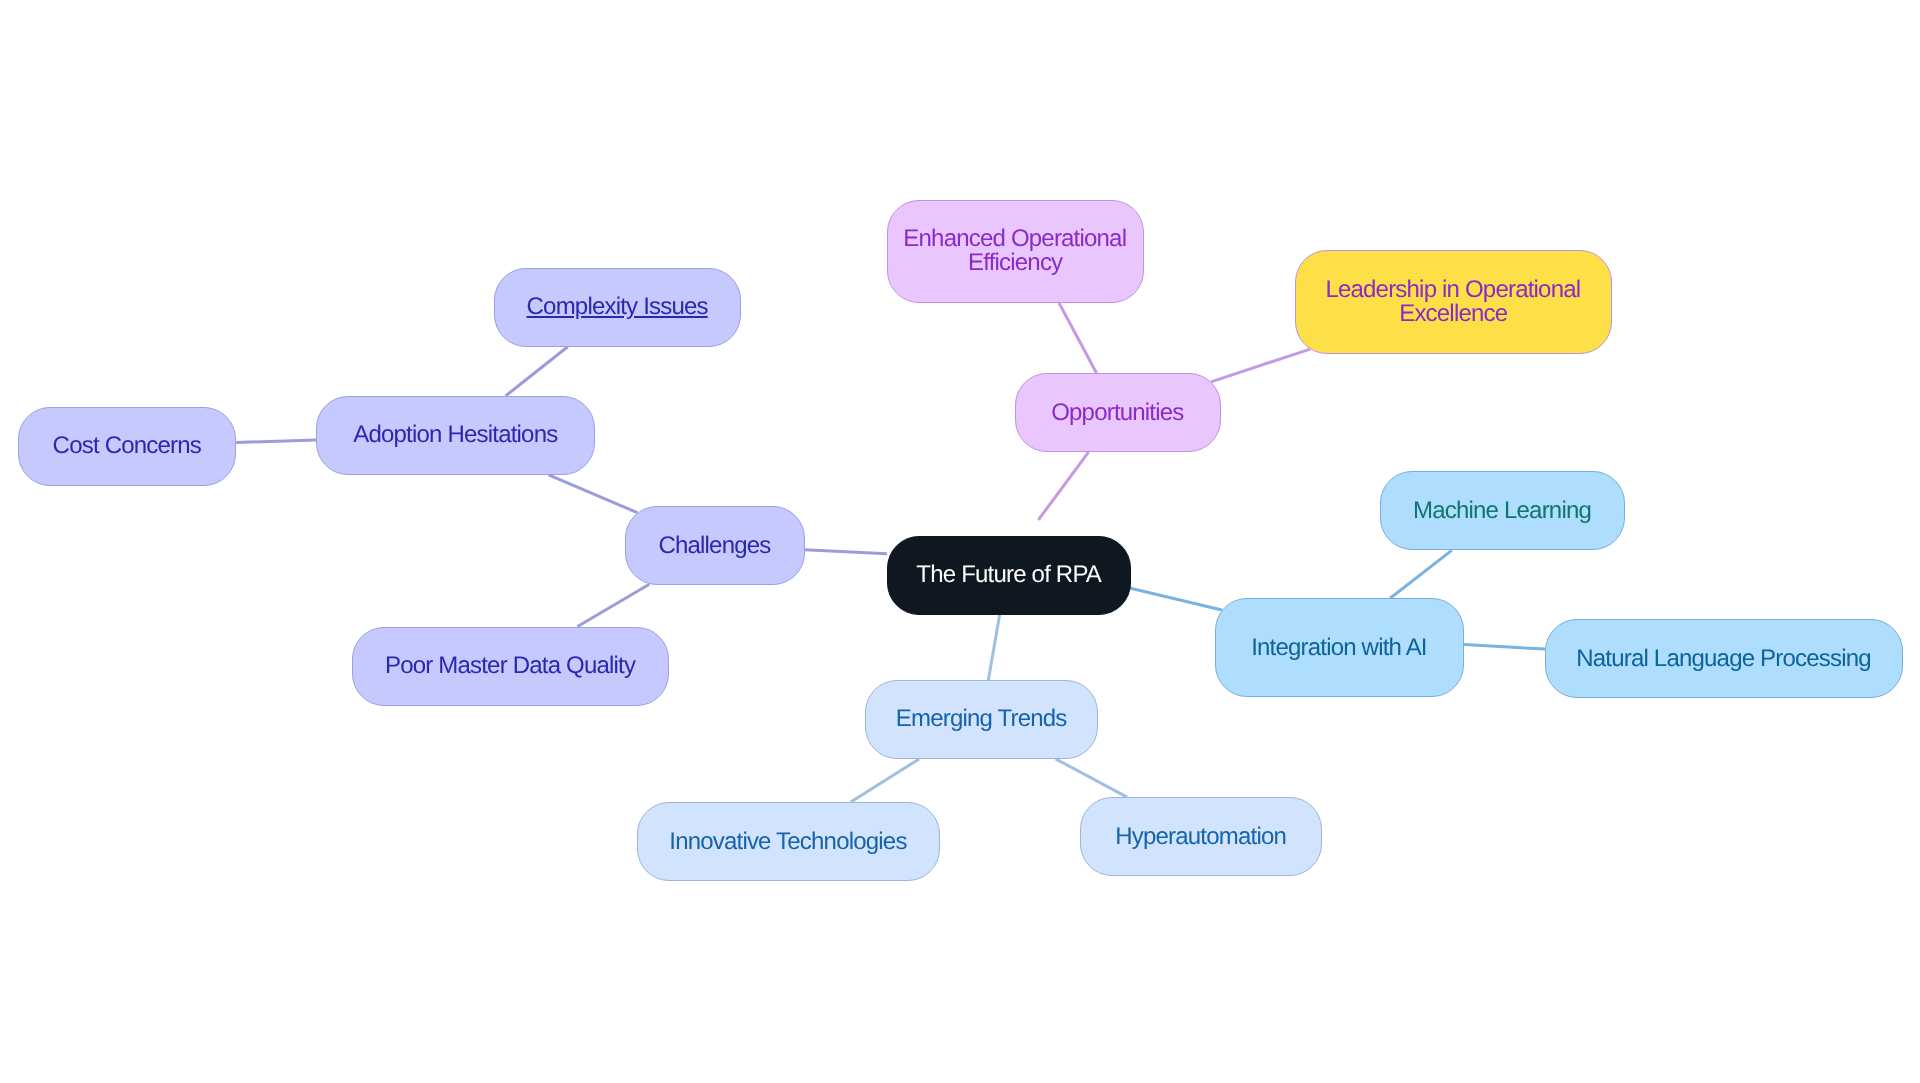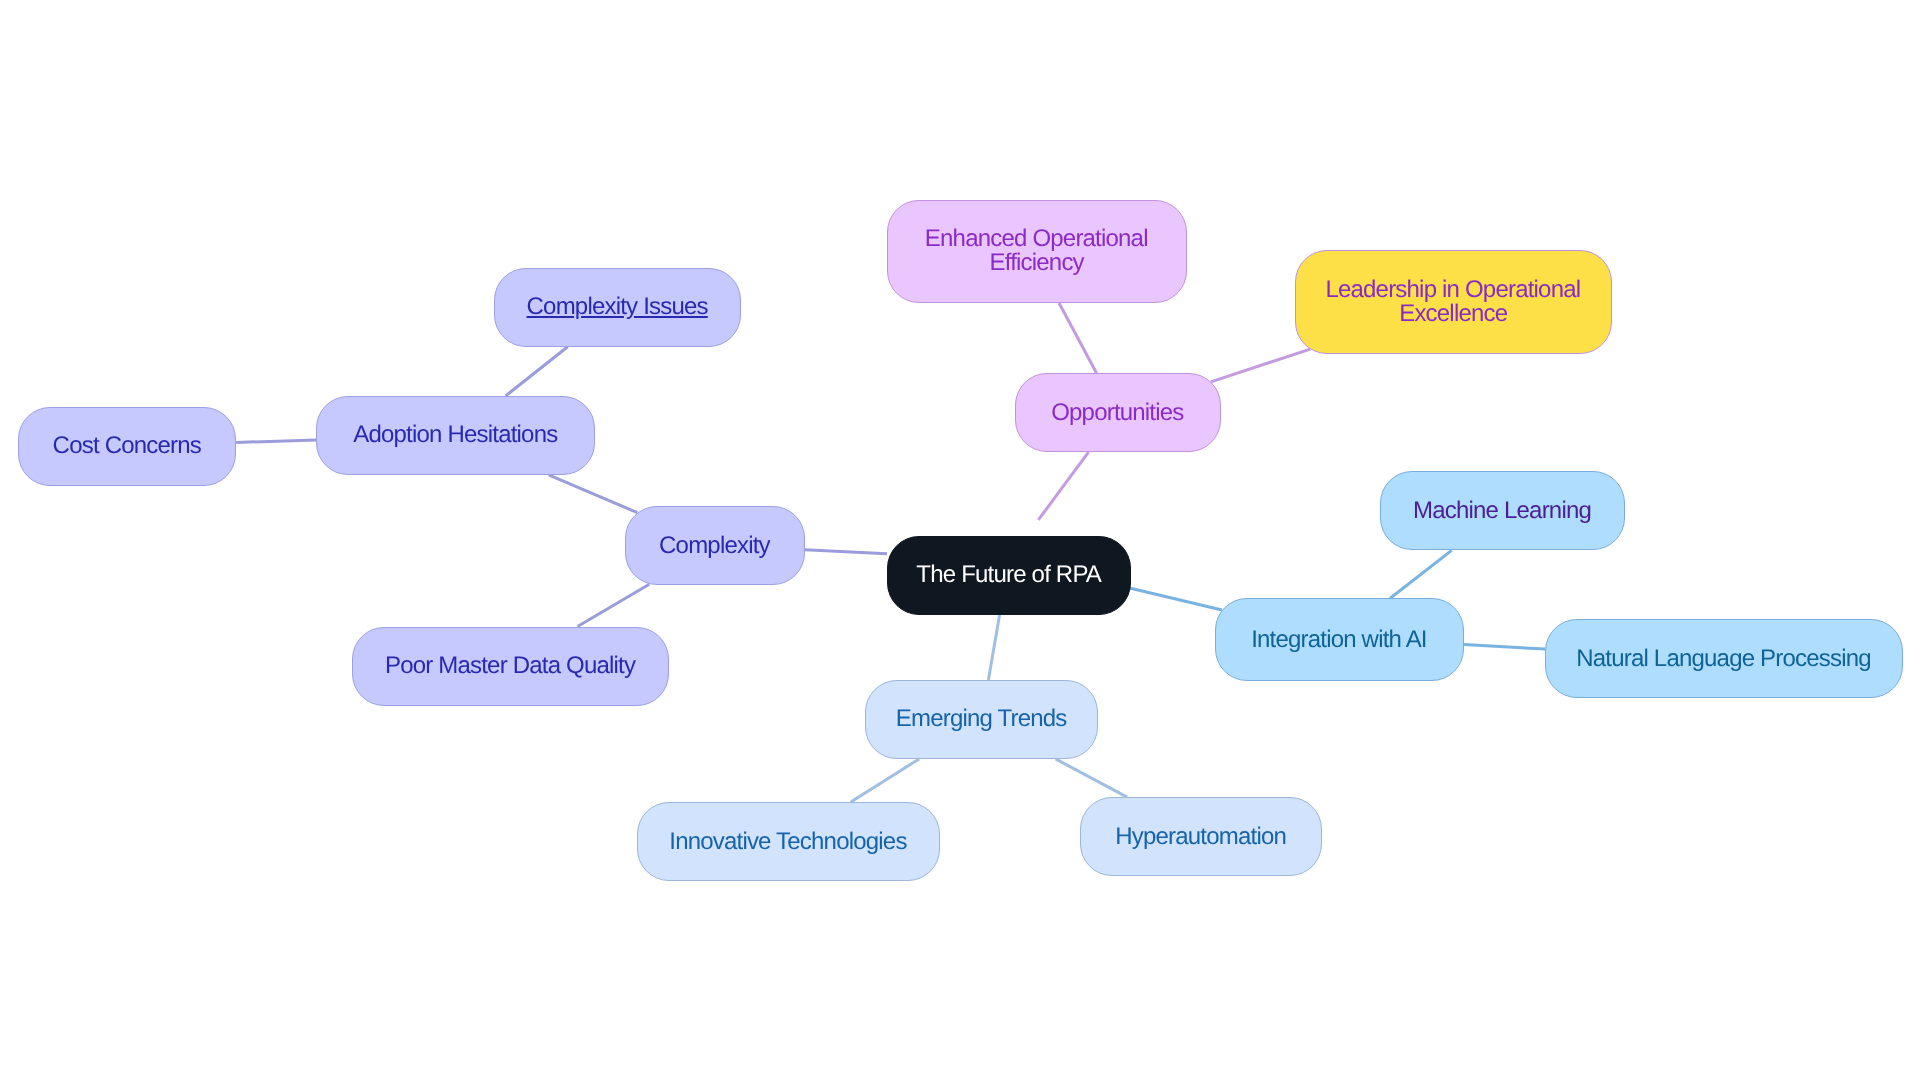--- a/index.html
+++ b/index.html
@@ -30,55 +30,55 @@
     <line x1="1124.300780474515" y1="586.7481943654867" x2="1221.925775320915" y2="609.9239690693709" stroke="#78b3e2" stroke-width="3" stroke-linecap="butt"></line>
     <line x1="1390.1179275019697" y1="598.3000000000002" x2="1451.68207249803" y2="550.3999999999997" stroke="#78b3e2" stroke-width="3" stroke-linecap="butt"></line>
     <line x1="1464.0999999999997" y1="644.6116224648986" x2="1545.1799933245334" y2="649.0387671862069" stroke="#78b3e2" stroke-width="3" stroke-linecap="butt"></line>
   </svg>
 
   <div id="nodelayer">
     <div class="node" style="left: 887px; top: 519.9px; width: 244.2px; height: 79px; background: rgb(15, 23, 32); border: 1.5px solid rgb(15, 23, 32); border-radius: 32px; color: rgb(255, 255, 255); font-size: 24px; margin-top: 16px;">
         <span>The Future of RPA</span>
       </div>
     <div class="node" style="left: 624.7px; top: 506.1px; width: 180.3px; height: 79px; background: rgb(198, 201, 253); border: 1.5px solid rgb(155, 160, 227); border-radius: 32px; color: rgb(41, 41, 176); font-size: 24px;">
-        <span>Complexity</span>
+        <span>Challenges</span>
       </div>
     <div class="node" style="left: 316.4px; top: 395.9px; width: 278.7px; height: 79px; background: rgb(198, 201, 253); border: 1.5px solid rgb(155, 160, 227); border-radius: 32px; color: rgb(41, 41, 176); font-size: 24px;">
         <span>Adoption Hesitations</span>
       </div>
     <div class="node" style="left: 18.2px; top: 406.5px; width: 218px; height: 79px; background: rgb(198, 201, 253); border: 1.5px solid rgb(155, 160, 227); border-radius: 32px; color: rgb(41, 41, 176); font-size: 24px;">
         <span>Cost Concerns</span>
       </div>
     <div class="node" style="left: 493.7px; top: 267.7px; width: 247.7px; height: 79px; background: rgb(198, 201, 253); border: 1.5px solid rgb(155, 160, 227); border-radius: 32px; color: rgb(41, 41, 176); font-size: 24px; text-decoration: underline;">
         <span>Complexity Issues</span>
       </div>
     <div class="node" style="left: 351.8px; top: 626.5px; width: 317.3px; height: 79px; background: rgb(198, 201, 253); border: 1.5px solid rgb(155, 160, 227); border-radius: 32px; color: rgb(41, 41, 176); font-size: 24px;">
         <span>Poor Master Data Quality</span>
       </div>
     <div class="node" style="left: 1014.5px; top: 373.2px; width: 206.5px; height: 79px; background: rgb(233, 198, 253); border: 1.5px solid rgb(194, 145, 222); border-radius: 32px; color: rgb(139, 43, 199); font-size: 24px;">
         <span>Opportunities</span>
       </div>
-    <div class="node" style="left: 886.7px; top: 199.5px; width: 300px; height: 103.5px; background: rgb(233, 198, 253); border: 1.5px solid rgb(194, 145, 222); border-radius: 32px; color: rgb(139, 43, 199); font-size: 24px;">
+    <div class="node" style="left: 886.7px; top: 199.5px; width: 257px; height: 103.5px; background: rgb(233, 198, 253); border: 1.5px solid rgb(194, 145, 222); border-radius: 32px; color: rgb(139, 43, 199); font-size: 24px;">
         <span>Enhanced Operational Efficiency</span>
       </div>
     <div class="node" style="left: 1294.5px; top: 250px; width: 317.5px; height: 103.5px; background: #fde047; border: 1.5px solid rgb(194, 145, 222); border-radius: 32px; color: rgb(139, 43, 199); font-size: 24px;">
         <span>Leadership in Operational Excellence</span>
       </div>
     <div class="node" style="left: 864.8px; top: 679.9px; width: 233.6px; height: 79px; background: rgb(210, 228, 253); border: 1.5px solid rgb(156, 181, 216); border-radius: 32px; color: rgb(22, 99, 170); font-size: 24px;">
         <span>Emerging Trends</span>
       </div>
     <div class="node" style="left: 636.6px; top: 802.1px; width: 303.5px; height: 79px; background: rgb(210, 228, 253); border: 1.5px solid rgb(156, 181, 216); border-radius: 32px; color: rgb(22, 99, 170); font-size: 24px;">
         <span>Innovative Technologies</span>
       </div>
     <div class="node" style="left: 1079.8px; top: 797.1px; width: 242.5px; height: 79px; background: rgb(210, 228, 253); border: 1.5px solid rgb(156, 181, 216); border-radius: 32px; color: rgb(22, 99, 170); font-size: 24px;">
         <span>Hyperautomation</span>
       </div>
-    <div class="node" style="left: 1214.6px; top: 598.3px; width: 249.5px; height: 83px; background: rgb(174, 221, 254); border: 1.5px solid rgb(121, 173, 219); border-radius: 32px; color: rgb(14, 99, 151); font-size: 24px;">
+    <div class="node" style="left: 1214.6px; top: 598.3px; width: 249.5px; height: 99px; background: rgb(174, 221, 254); border: 1.5px solid rgb(121, 173, 219); border-radius: 32px; color: rgb(14, 99, 151); font-size: 24px;">
         <span>Integration with AI</span>
       </div>
-    <div class="node" style="left: 1379.6px; top: 471.4px; width: 245.7px; height: 79px; background: rgb(174, 221, 254); border: 1.5px solid rgb(121, 173, 219); border-radius: 32px; color: #4c1d95; font-size: 24px;">
+    <div class="node" style="left: 1379.6px; top: 471.4px; width: 245.7px; height: 79px; background: rgb(174, 221, 254); border: 1.5px solid rgb(121, 173, 219); border-radius: 32px; color: #0f766e; font-size: 24px;">
         <span>Machine Learning</span>
       </div>
     <div class="node" style="left: 1545.1px; top: 619.3px; width: 357.7px; height: 79px; background: rgb(174, 221, 254); border: 1.5px solid rgb(121, 173, 219); border-radius: 32px; color: rgb(14, 99, 151); font-size: 24px;">
         <span>Natural Language Processing</span>
       </div>
   </div>
 </div>
 
 </body></html>

